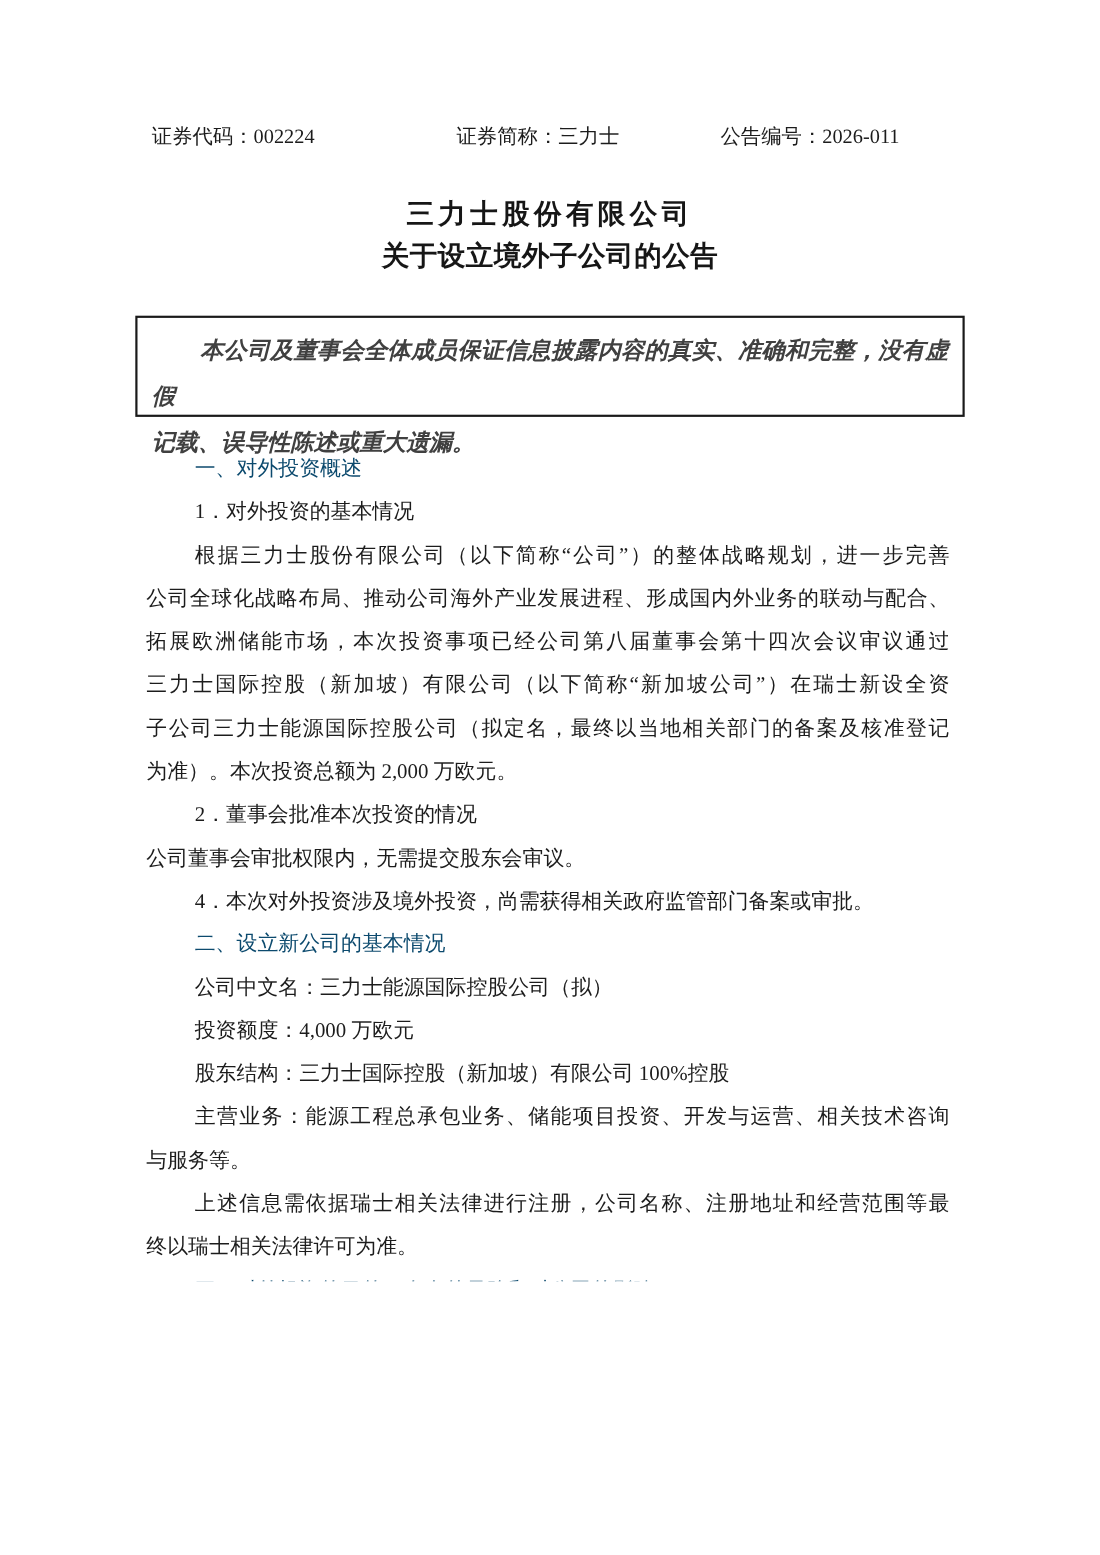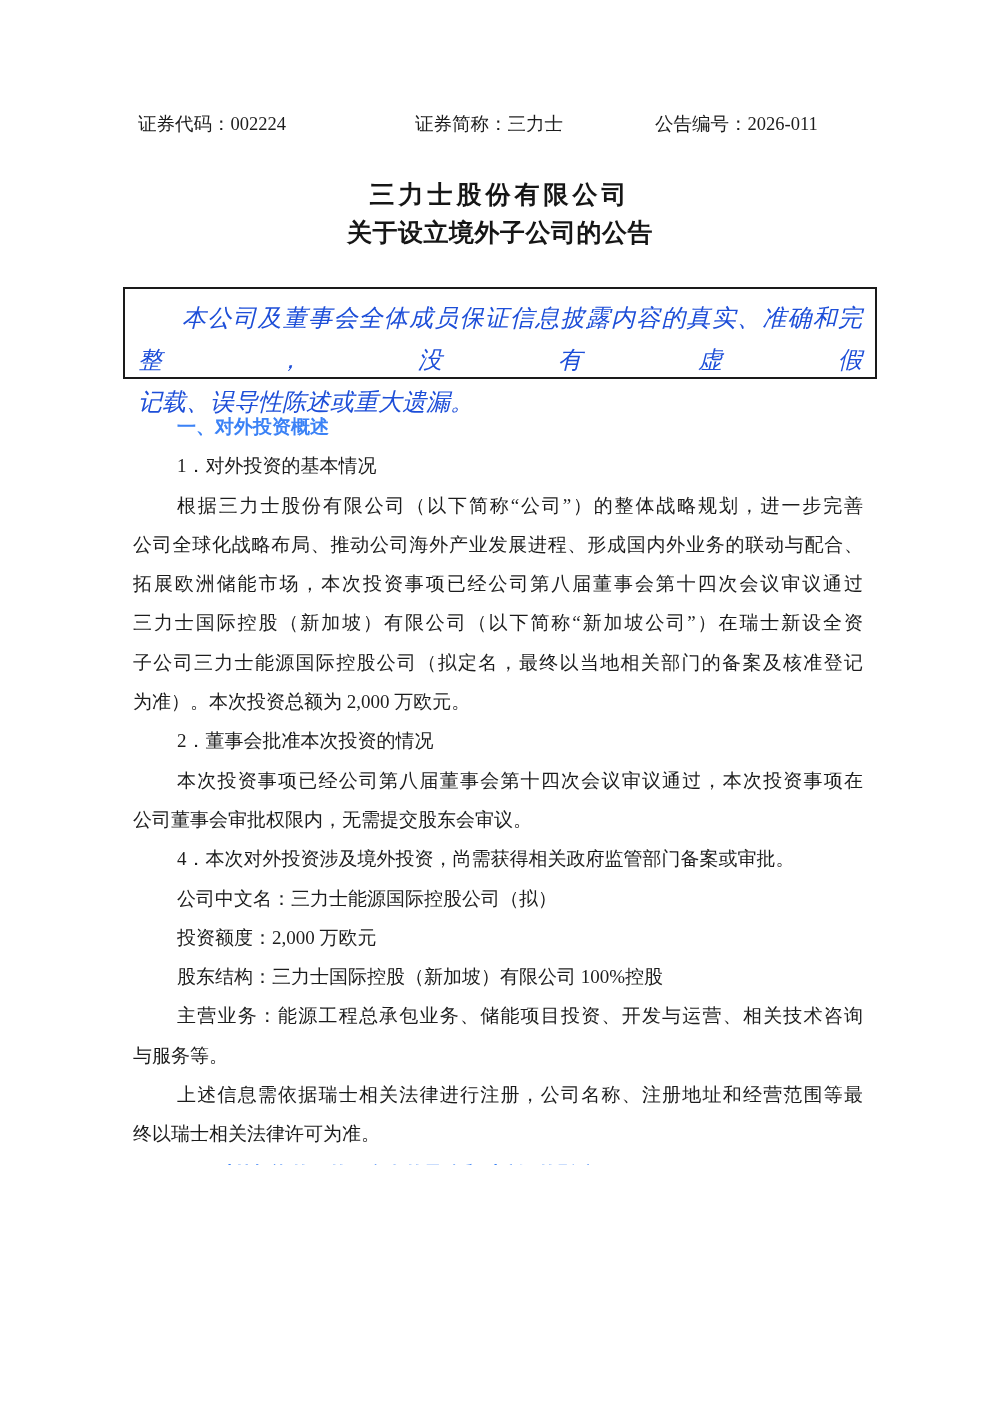--- a/index.html
+++ b/index.html
@@ -26,27 +26,27 @@
   }
   .title { top: 178px; letter-spacing: 4px; }
   .subtitle { top: 216px; letter-spacing: 0.5px; }
   
   .box {
     position: absolute; top: 287px; left: 123px; width: 754px; height: 92px;
     box-sizing: border-box; border: 2px solid #1a1a1a; padding: 8px 13px 0 13px;
     background: #ffffff;
   }
   .dline {
-    font-size: 24px; line-height: 42px; font-style: italic;
-    font-family: "Liberation Serif", "DejaVu Serif", serif; color: #1d4ed8;
+    font-size: 21px; line-height: 42px; font-style: italic;
+    font-family: "Liberation Serif", "DejaVu Serif", serif; color: #404040; font-weight: bold;
   }
   
   .body { position: absolute; top: 407px; left: 133px; width: 730px; }
   .line { font-size: 19px; line-height: 39.3px; white-space: nowrap; }
-  .line.b { font-family: "Liberation Sans", "DejaVu Sans", sans-serif; font-weight: bold; color: #3b82f6; }
+  .line.b { font-family: "Liberation Sans", "DejaVu Sans", sans-serif; font-weight: normal; color: #0c4a6e; }
   .in { text-indent: 44px; }
   .j { white-space: normal; text-align: justify; text-align-last: justify; }
 </style>
 </head>
 <body>
 
 <div class="page">
 
   <div class="hdr">
     <span class="hitem code"><span>证券代码：</span><span>002224</span></span>
@@ -66,25 +66,25 @@
   <div class="body">
       <div class="line b in">一、对外投资概述</div>
       <div class="line in">1．对外投资的基本情况</div>
       <div class="line in j">根据三力士股份有限公司（以下简称“公司”）的整体战略规划，进一步完善</div>
       <div class="line j">公司全球化战略布局、推动公司海外产业发展进程、形成国内外业务的联动与配合、</div>
       <div class="line j">拓展欧洲储能市场，本次投资事项已经公司第八届董事会第十四次会议审议通过</div>
       <div class="line j">三力士国际控股（新加坡）有限公司（以下简称“新加坡公司”）在瑞士新设全资</div>
       <div class="line j">子公司三力士能源国际控股公司（拟定名，最终以当地相关部门的备案及核准登记</div>
       <div class="line">为准）。本次投资总额为 2,000 万欧元。</div>
       <div class="line in">2．董事会批准本次投资的情况</div>
-      <div class="line in j">本次投资事项已经公司第八届董事会第十四次会议审议通过，本次投资事项在</div>
       <div class="line">公司董事会审批权限内，无需提交股东会审议。</div>
       <div class="line in">4．本次对外投资涉及境外投资，尚需获得相关政府监管部门备案或审批。</div>
+      <div class="line b in">二、设立新公司的基本情况</div>
       <div class="line in">公司中文名：三力士能源国际控股公司（拟）</div>
-      <div class="line in">投资额度：2,000 万欧元</div>
+      <div class="line in">投资额度：4,000 万欧元</div>
       <div class="line in">股东结构：三力士国际控股（新加坡）有限公司 100%控股</div>
       <div class="line in j">主营业务：能源工程总承包业务、储能项目投资、开发与运营、相关技术咨询</div>
       <div class="line">与服务等。</div>
       <div class="line in j">上述信息需依据瑞士相关法律进行注册，公司名称、注册地址和经营范围等最</div>
       <div class="line">终以瑞士相关法律许可为准。</div>
       <div class="line b in">三、对外投资的目的、存在的风险和对公司的影响</div>
     </div>
 
 </div>
 

